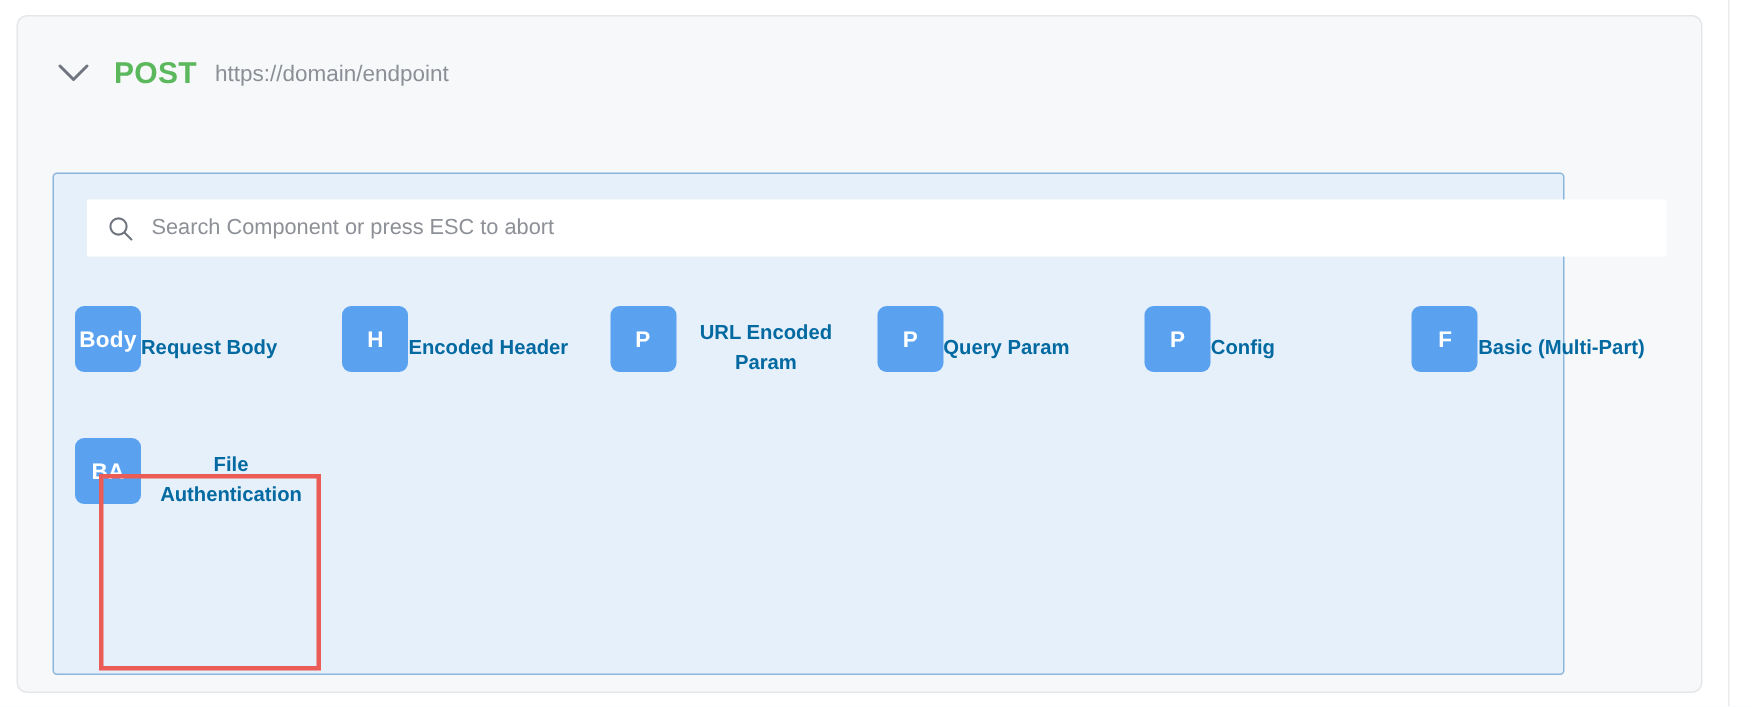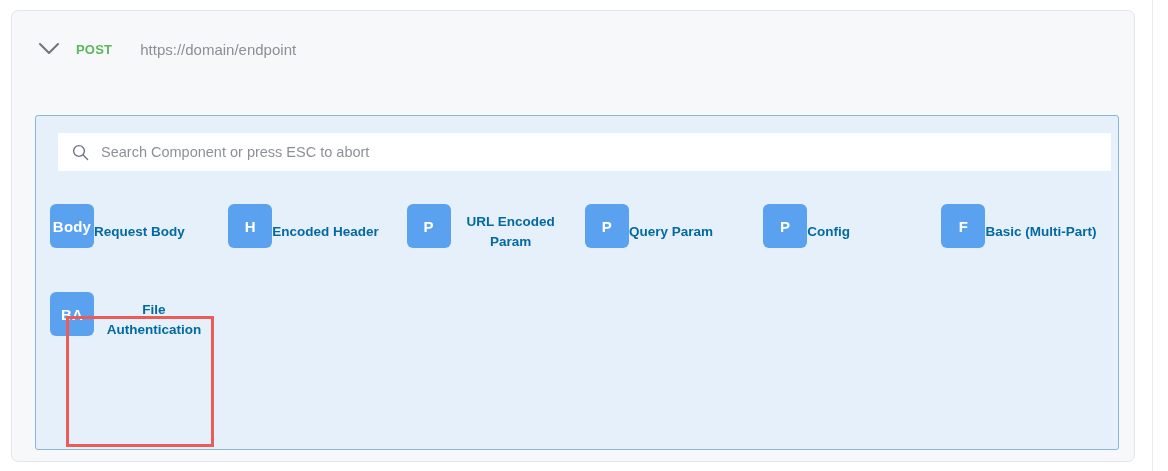--- a/index.html
+++ b/index.html
@@ -53,37 +53,37 @@
     height: 26px;
     display: flex;
     align-items: center;
     justify-content: center;
     cursor: pointer;
     margin-right: 14px;
   }
   .chevron-btn svg { display: block; }
   .method-label {
     color: #5cb85c;
-    font-size: 13px;
+    font-size: 20px;
     font-weight: bold;
     letter-spacing: 0.2px;
-    margin-right: 28px;
+    margin-right: 12px;
   }
   .endpoint-url {
     color: #8b8f96;
     font-size: 15px;
     font-weight: normal;
     text-align: right;
   }
   
   .picker-panel {
     position: absolute;
     left: 23px;
     top: 104px;
-    width: 1084px;
+    width: 1008px;
     height: 335px;
     background: #e6f0fb;
     border: 1px solid #8ab6db;
     border-radius: 3px;
     box-sizing: border-box;
   }
   .search-row {
     position: absolute;
     left: 22px;
     top: 17px;

